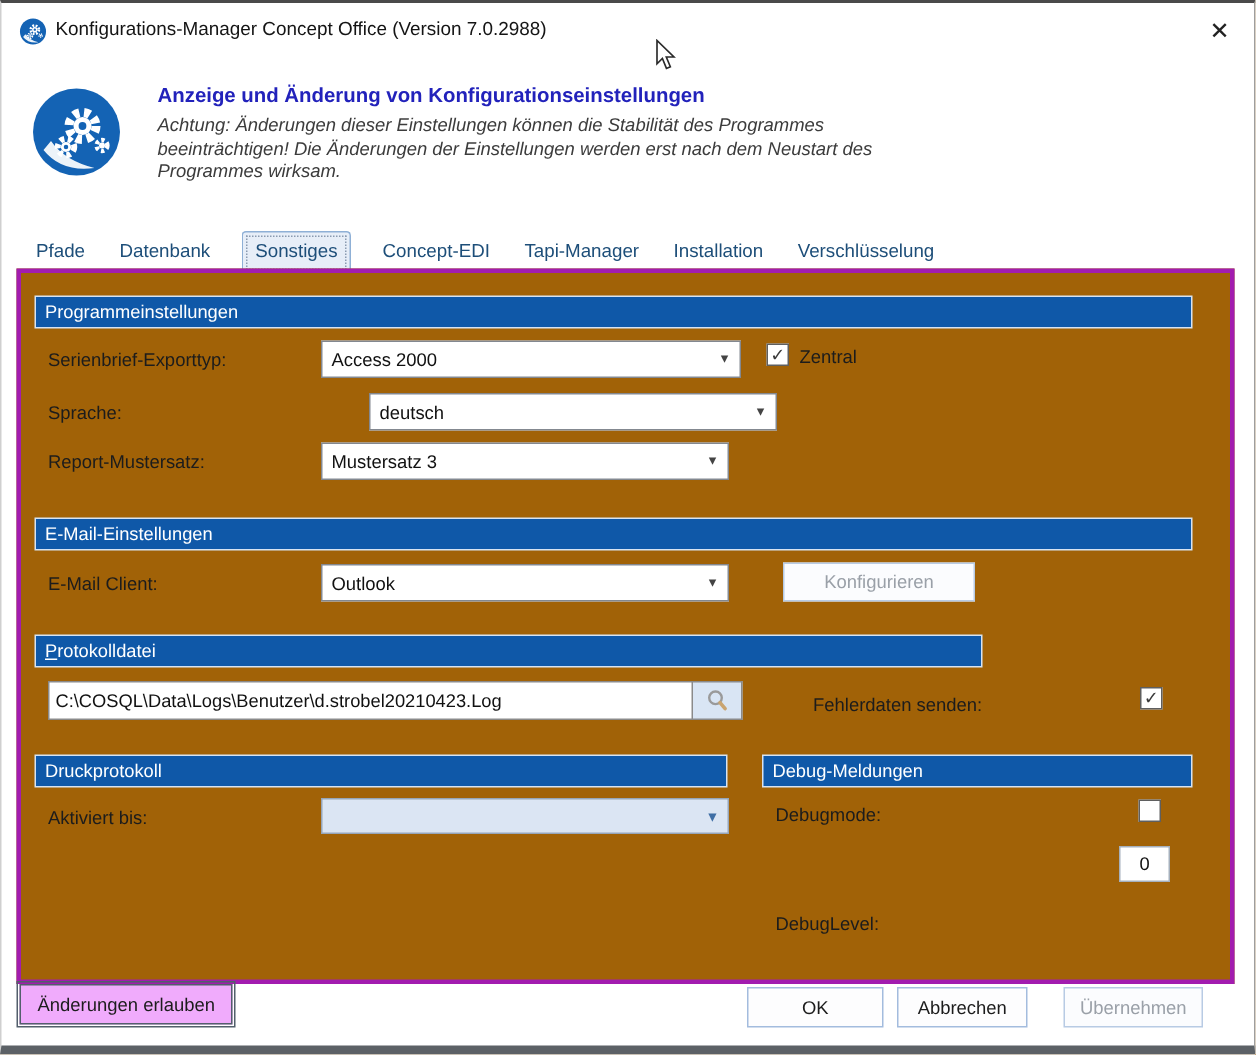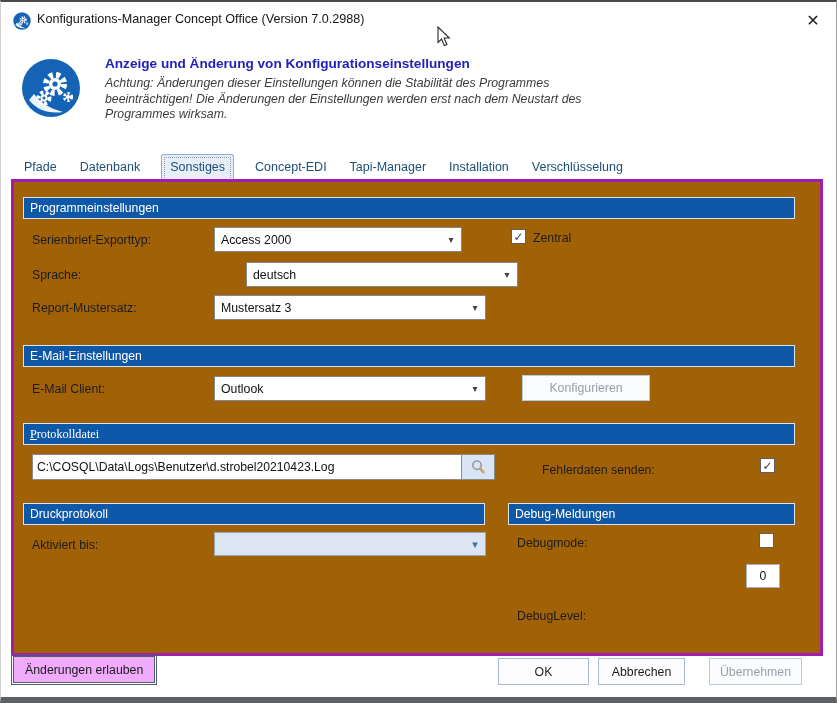--- a/index.html
+++ b/index.html
@@ -120,21 +120,21 @@
     <div class="tab">Tapi-Manager</div>
     <div class="tab">Installation</div>
     <div class="tab">Verschlüsselung</div>
   </div>
 
   <div class="abs panel">
 
     <div class="abs sec-hdr" style="left:10px;top:16px;width:770px;">Programmeinstellungen</div>
 
     <div class="abs lbl" style="left:18px;top:51px;">Serienbrief-Exporttyp:</div>
-    <div class="abs combo" style="left:200px;top:45px;width:248px;height:25px;">
+    <div class="abs combo" style="left:200px;top:45px;width:280px;height:25px;">
       <span class="val">Access 2000</span>
       <span class="arr">▾</span>
     </div>
     <div class="abs cb" style="left:497px;top:47px;">
       <span class="mark">✓</span>
     </div>
     <div class="abs lbl" style="left:519px;top:49px;">Zentral</div>
 
     <div class="abs lbl" style="left:18px;top:86px;">Sprache:</div>
     <div class="abs combo" style="left:200px;top:80px;width:272px;height:25px;margin-left:32px;">
@@ -150,21 +150,21 @@
 
     <div class="abs sec-hdr" style="left:10px;top:164px;width:770px;">E-Mail-Einstellungen</div>
 
     <div class="abs lbl" style="left:18px;top:200px;">E-Mail Client:</div>
     <div class="abs combo" style="left:200px;top:194px;width:272px;height:25px;">
       <span class="val">Outlook</span>
       <span class="arr">▾</span>
     </div>
     <div class="abs btn disabled" style="left:508px;top:193px;width:128px;height:26px;">Konfigurieren</div>
 
-    <div class="abs sec-hdr mnemonic" style="left:10px;top:242px;width:770px;font-family:Liberation Serif, serif;">Protokolldatei</div>
+    <div class="abs sec-hdr mnemonic" style="left:10px;top:242px;width:630px;">Protokolldatei</div>
 
     <input class="abs txt" style="left: 18px; top: 272px; width: 430px; height: 26px;" value="C:\COSQL\Data\Logs\Benutzer\d.strobel20210423.Log">
     <div class="abs search-btn" style="left:448px;top:272px;width:33px;height:26px;">
       <span>
         <svg width="16" height="16" viewBox="0 0 16 16">
           <circle cx="7" cy="6.2" r="4.2" fill="none" stroke="#9a9a9a" stroke-width="1.6"></circle>
           <line x1="10" y1="9.4" x2="13.4" y2="13.4" stroke="#c9a470" stroke-width="2.4" stroke-linecap="round"></line>
         </svg>
       </span>
     </div>

